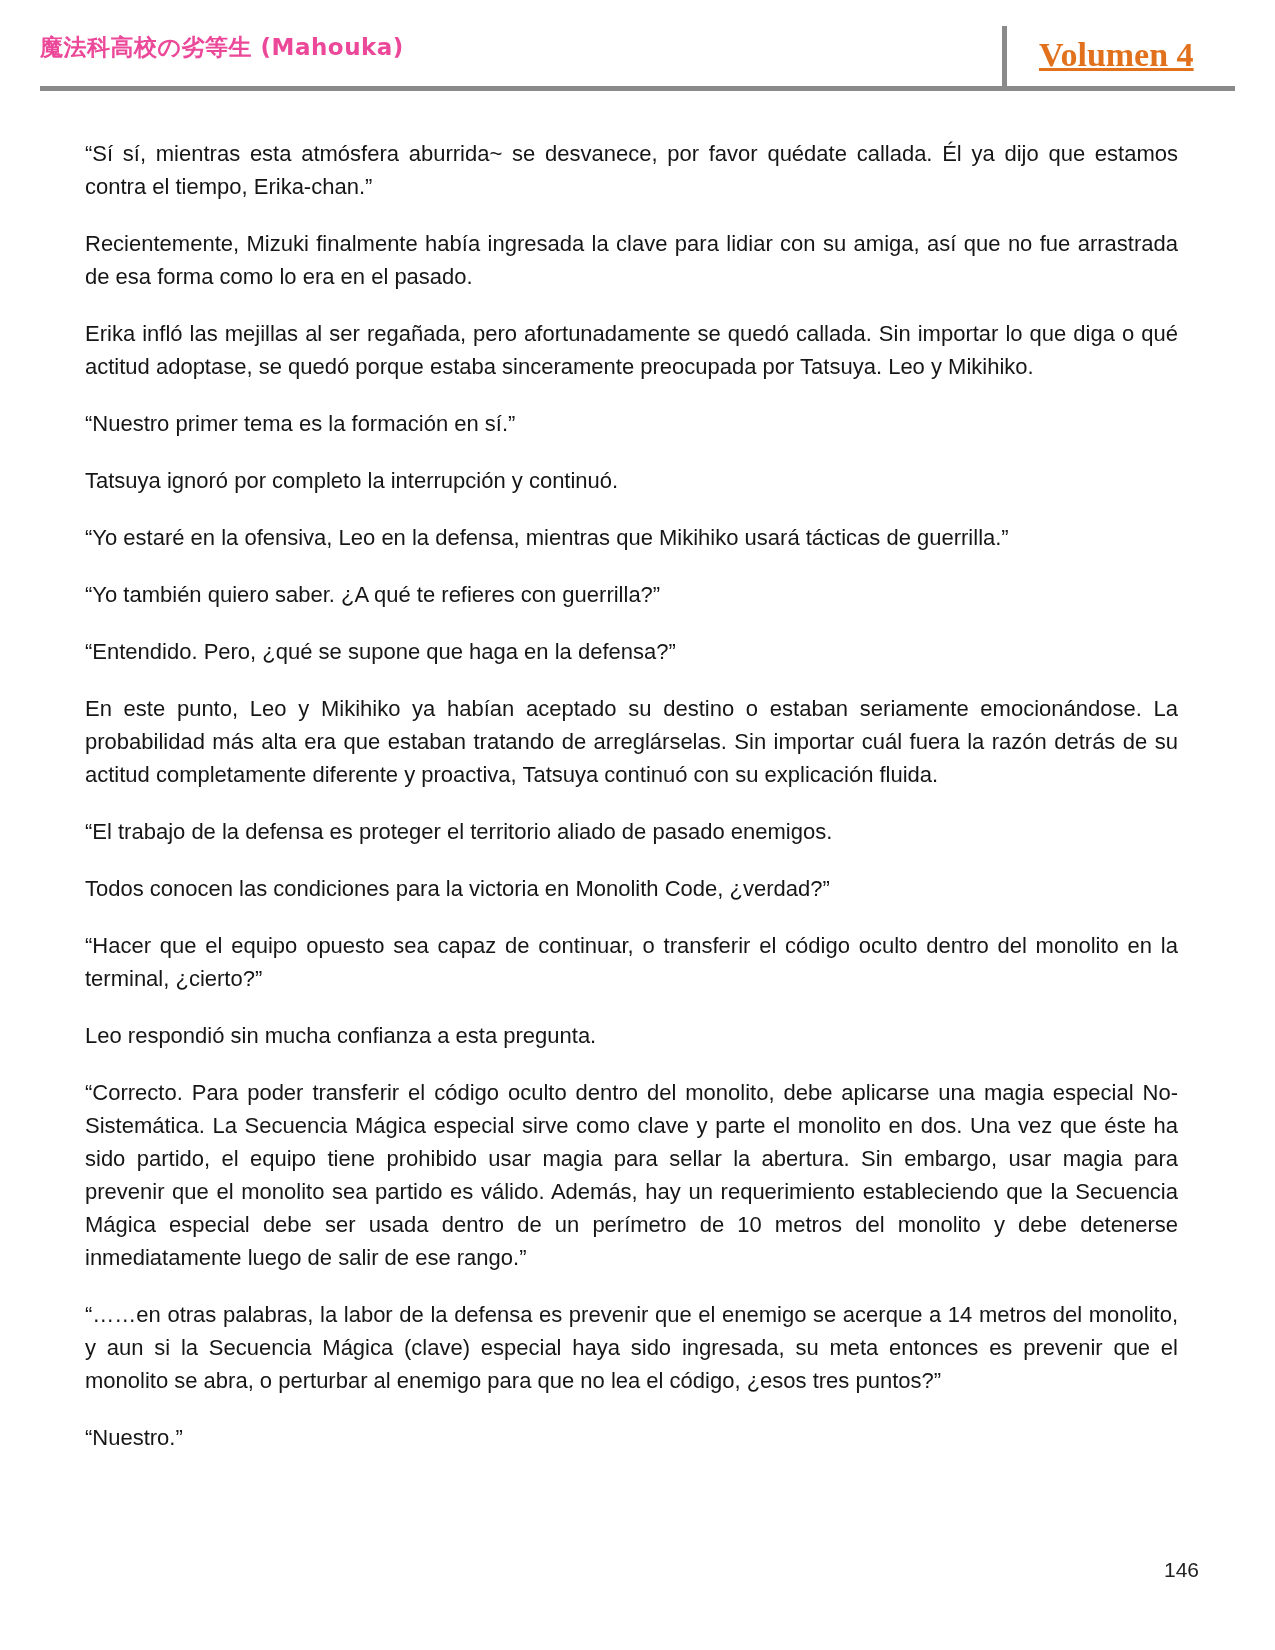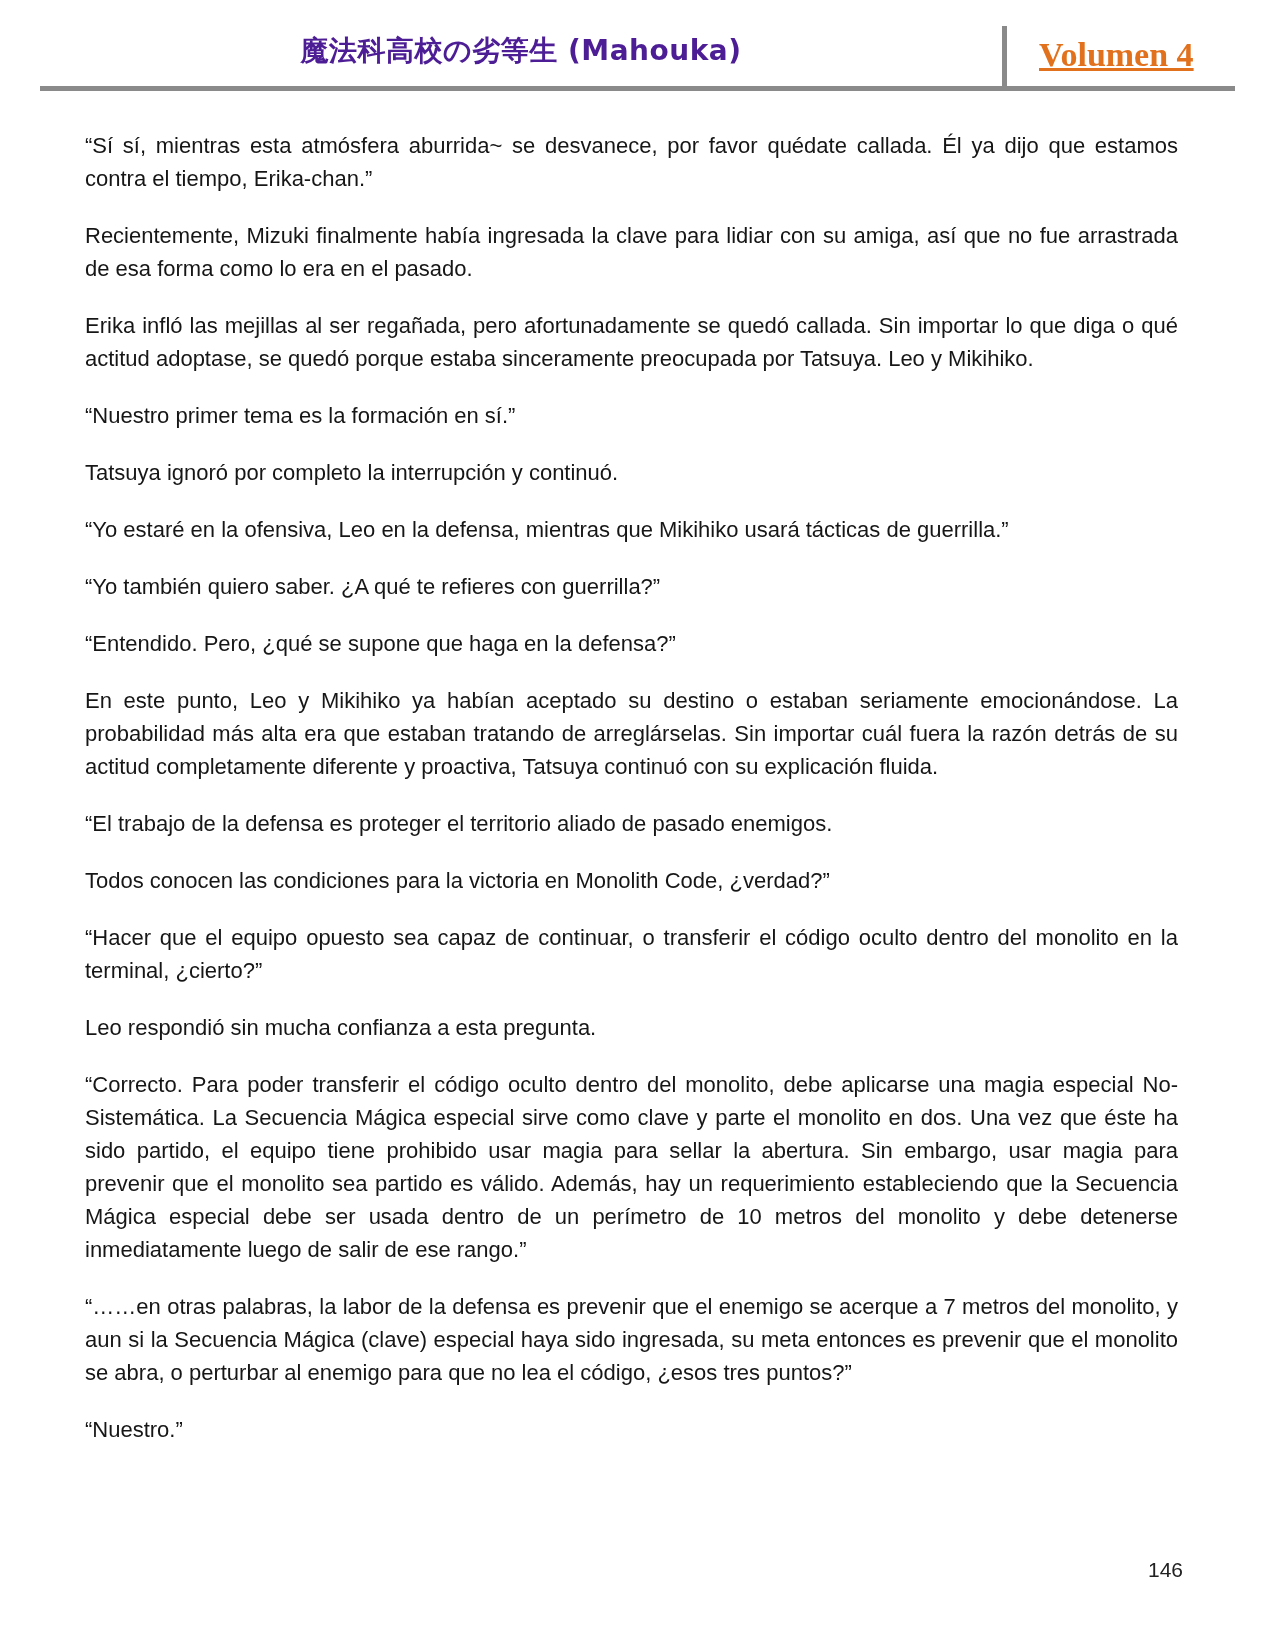--- a/index.html
+++ b/index.html
@@ -17,56 +17,56 @@
   }
   
   .header {
     display: flex;
     align-items: stretch;
     margin: 26px 40px 0 40px;
     border-bottom: 5px solid #8a8a8a;
   }
   .header-title {
     flex: 1;
-    text-align: center;
+    text-align: left;
     font-family: "DejaVu Sans", sans-serif;
     font-weight: bold;
-    font-size: 28px;
-    color: #4c1d95;
+    font-size: 23px;
+    color: #ec4899;
     padding: 6px 0 12px 0;
     letter-spacing: 0.5px;
   }
   .header-volume {
     width: 196px;
     border-left: 5px solid #8a8a8a;
     padding: 10px 0 12px 32px;
     font-family: "Liberation Serif", serif;
     font-weight: bold;
     font-size: 34px;
     color: #e2711d;
     white-space: nowrap;
     text-decoration: underline;
   }
   
   .content {
-    margin: 8px 97px 0 85px;
+    margin: 16px 97px 0 85px;
     padding-top: 30px;
   }
   .content p {
     margin: 0 0 24px 0;
     font-size: 22px;
     line-height: 33px;
     text-align: justify;
     color: #161616;
   }
   
   .page-number {
     position: absolute;
     top: 1558px;
-    right: 92px;
+    right: 76px;
     font-size: 21px;
     color: #222222;
   }
 </style>
 </head>
 <body>
 
 <div class="page">
 
   <div class="header">
@@ -98,20 +98,20 @@
       <p>“El trabajo de la defensa es proteger el territorio aliado de pasado enemigos.</p>
 
       <p>Todos conocen las condiciones para la victoria en Monolith Code, ¿verdad?”</p>
 
       <p>“Hacer que el equipo opuesto sea capaz de continuar, o transferir el código oculto dentro del monolito en la terminal, ¿cierto?”</p>
 
       <p>Leo respondió sin mucha confianza a esta pregunta.</p>
 
       <p>“Correcto. Para poder transferir el código oculto dentro del monolito, debe aplicarse una magia especial No-Sistemática. La Secuencia Mágica especial sirve como clave y parte el monolito en dos. Una vez que éste ha sido partido, el equipo tiene prohibido usar magia para sellar la abertura. Sin embargo, usar magia para prevenir que el monolito sea partido es válido. Además, hay un requerimiento estableciendo que la Secuencia Mágica especial debe ser usada dentro de un perímetro de 10 metros del monolito y debe detenerse inmediatamente luego de salir de ese rango.”</p>
 
-      <p>“……en otras palabras, la labor de la defensa es prevenir que el enemigo se acerque a 7 metros del monolito, y aun si la Secuencia Mágica (clave) especial haya sido ingresada, su meta entonces es prevenir que el monolito se abra, o perturbar al enemigo para que no lea el código, ¿esos tres puntos?”</p>
+      <p>“……en otras palabras, la labor de la defensa es prevenir que el enemigo se acerque a 14 metros del monolito, y aun si la Secuencia Mágica (clave) especial haya sido ingresada, su meta entonces es prevenir que el monolito se abra, o perturbar al enemigo para que no lea el código, ¿esos tres puntos?”</p>
 
       <p>“Nuestro.”</p>
     </div>
 
   <div class="page-number">146</div>
 
 </div>
 
 </body></html>

